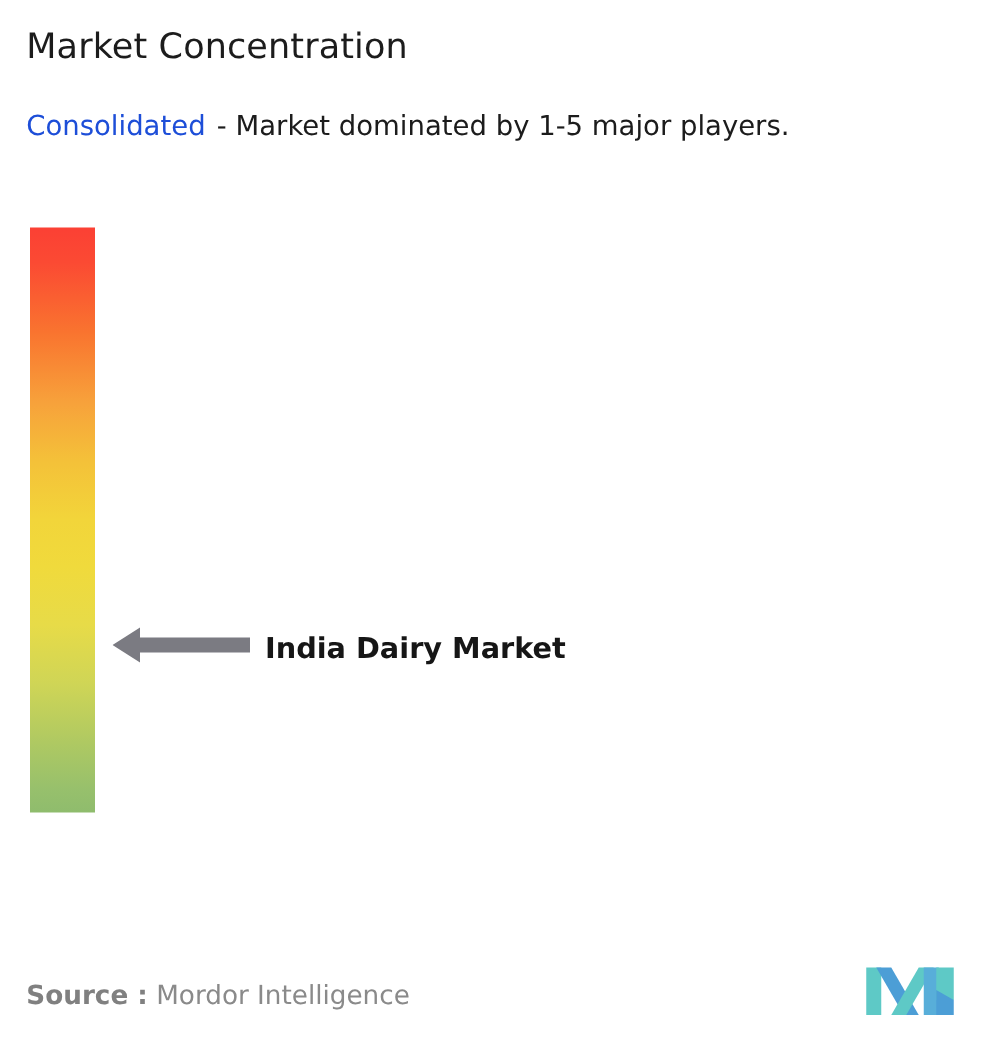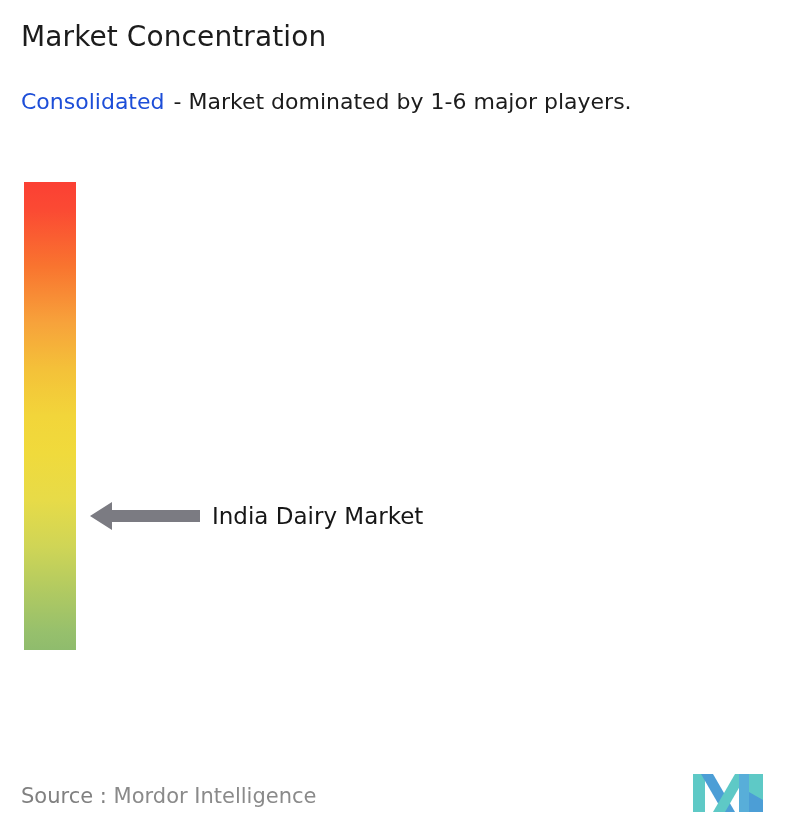--- a/index.html
+++ b/index.html
@@ -93,21 +93,22 @@
     );
   }
 
   
   .pointer {
     position: absolute;
     left: 90px;
     top: 498px;
     height: 36px;
     display: flex;
-    align-items: center;
+    align-items: flex-end;
+    font-weight: bold;
   }
   .pointer-arrow {
     display: block;
     width: 110px;
     height: 36px;
   }
   .pointer-label {
     margin-left: 12px;
     font-size: 23px;
     line-height: 30px;
@@ -118,41 +119,41 @@
   
   .footer-source {
     position: absolute;
     left: 21px;
     top: 782px;
     font-size: 21px;
     line-height: 28px;
     color: #808080;
     white-space: nowrap;
   }
-  .footer-source .src-label { color: #808080; }
+  .footer-source .src-label { color: #808080; font-weight: bold; }
   .footer-source .src-value { color: #8a8a8a; margin-top: 36px; }
 
   .brand-logo {
     position: absolute;
     left: 691px;
     top: 770px;
     width: 78px;
     height: 46px;
   }
   .brand-logo svg { display: block; }
 </style>
 </head>
 <body>
 
 <div class="canvas">
 
   <div class="page-title">Market Concentration</div>
 
   <div class="desc-top">
-    <span class="kw-consolidated">Consolidated</span><span class="desc-sep"></span><span>- Market dominated by 1-6 major players.</span>
+    <span class="kw-consolidated">Consolidated</span><span class="desc-sep"></span><span>- Market dominated by 1-5 major players.</span>
   </div>
 
   <div class="scale-bar"></div>
 
   <div class="pointer">
     <svg class="pointer-arrow" viewBox="0 0 110 36">
       <polygon points="0,18 22,4 22,12 110,12 110,24 22,24 22,32" fill="#7b7b82"></polygon>
     </svg>
     <span class="pointer-label">India Dairy Market</span>
   </div>

